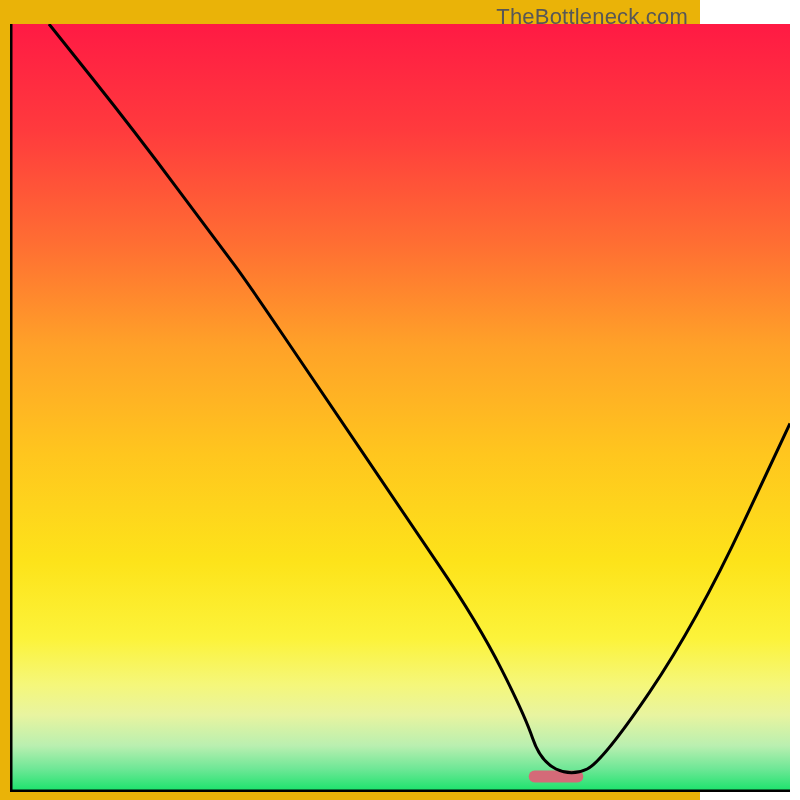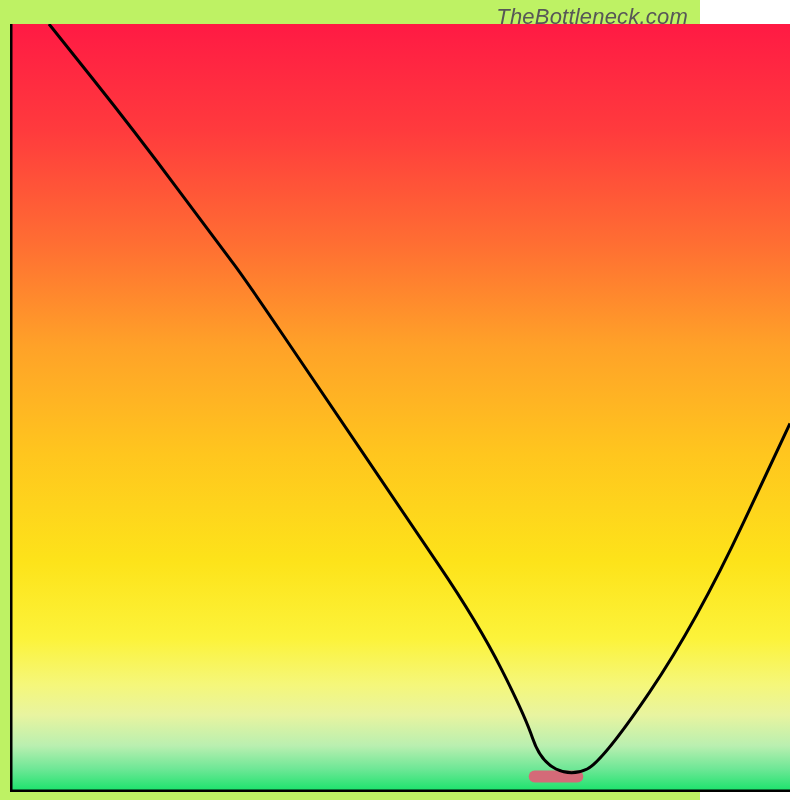--- a/index.html
+++ b/index.html
@@ -7,22 +7,21 @@
     padding: 0;
     width: 800px;
     height: 800px;
     background: #ffffff;
     font-family: Arial, Helvetica, sans-serif;
   }
   .canvas {
     position: relative;
     width: 700px;
     height: 800px;
-    background: #bef264;
-    font-style: italic;
+    background: #eab308;
   }
   .watermark {
     position: absolute;
     top: 4px;
     right: 12px;
     font-size: 22px;
     color: #575757;
     font-weight: 500;
     letter-spacing: 0.2px;
   }

